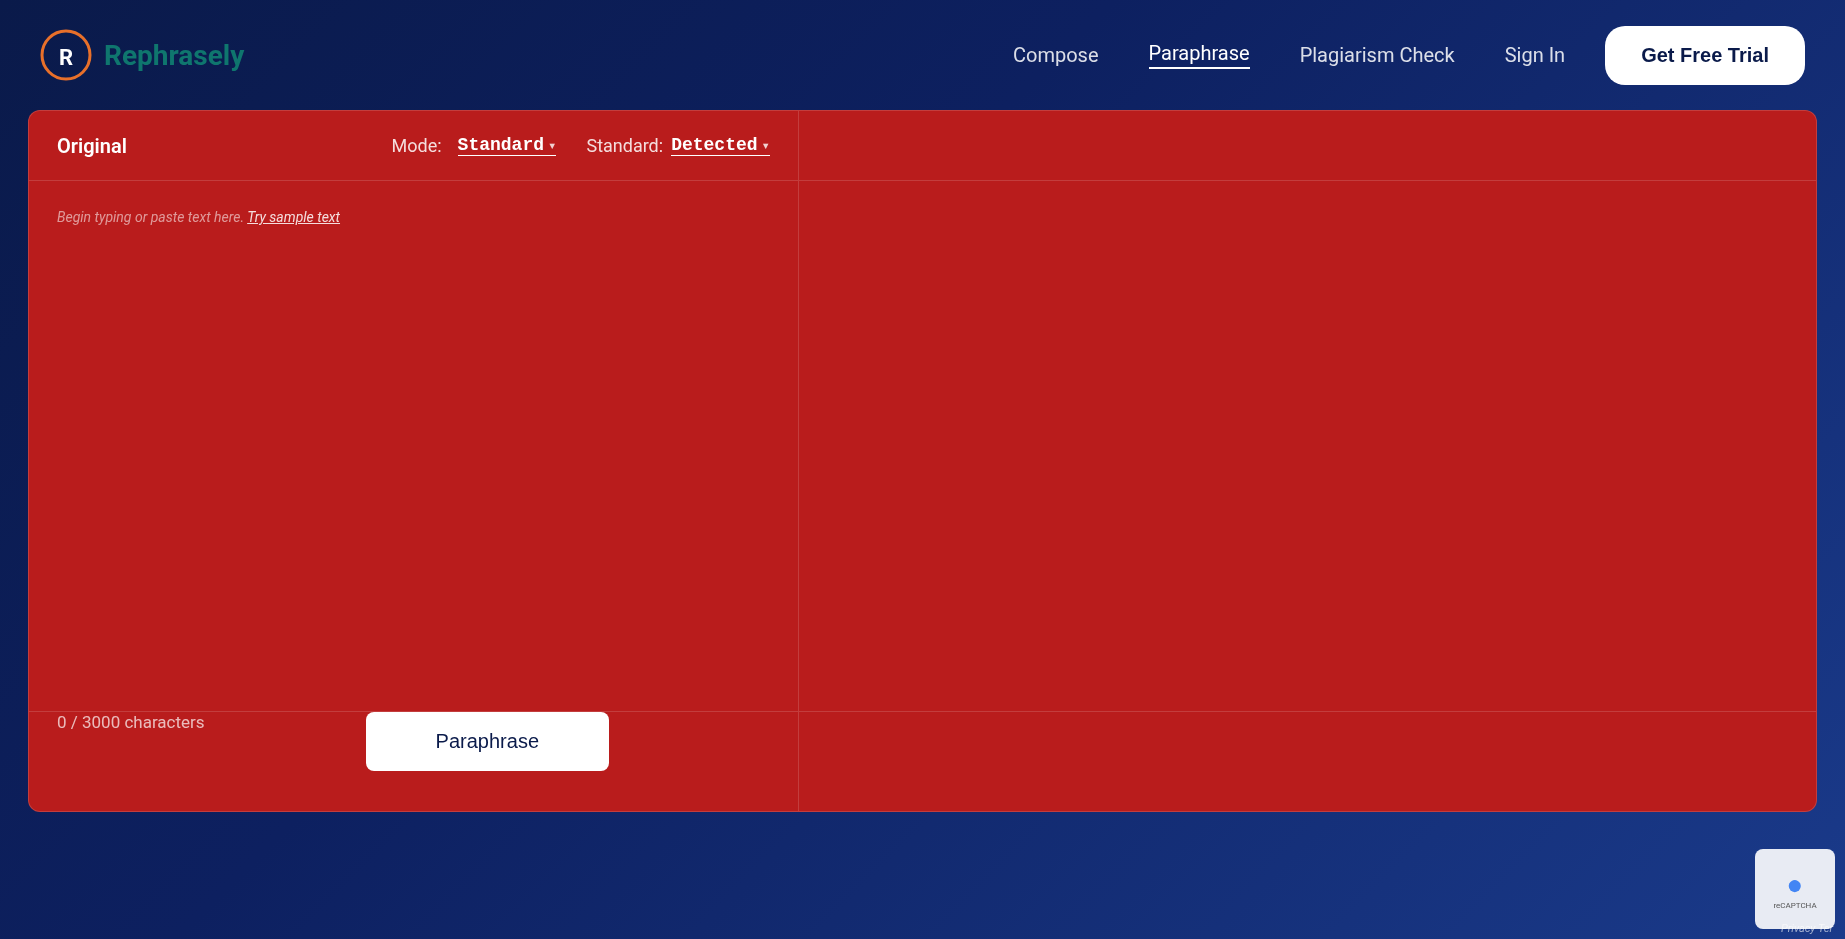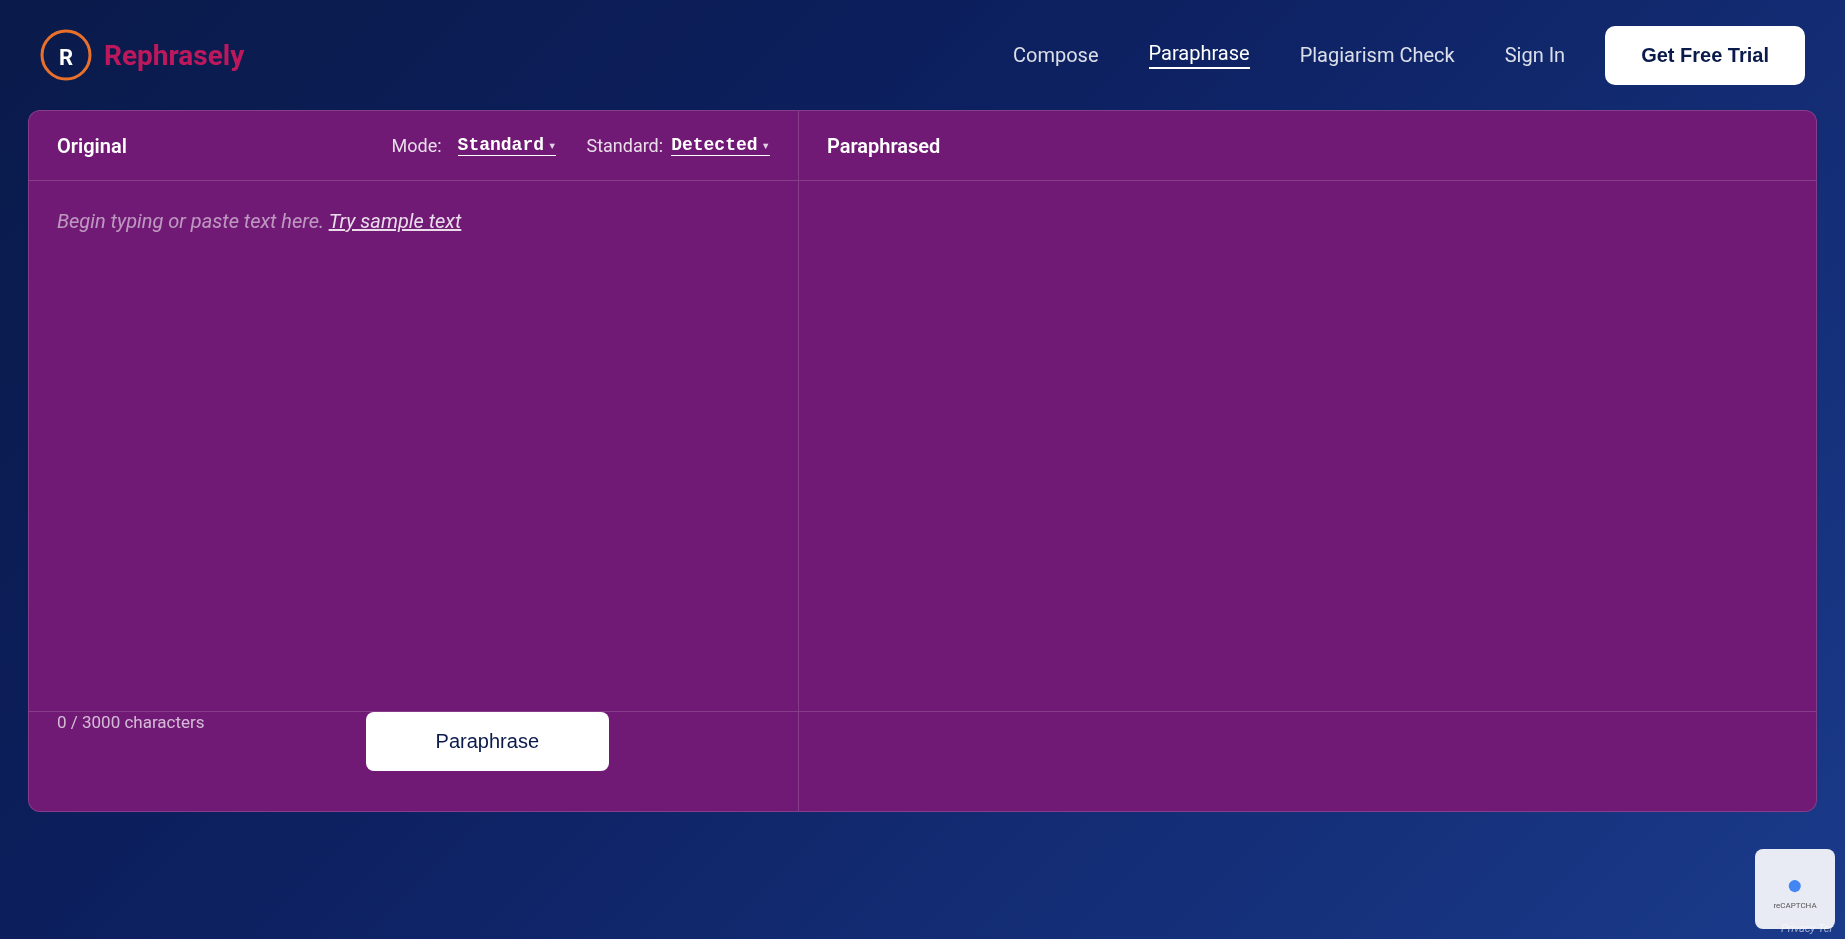--- a/index.html
+++ b/index.html
@@ -32,21 +32,21 @@
       gap: 12px;
       flex: 0 0 auto;
     }
 
     .logo-icon {
       width: 52px;
       height: 52px;
     }
 
     .logo-text {
-      color: #be185d;
+      color: #0f766e;
       font-size: 28px;
       font-weight: 700;
     }
 
     .nav-links {
       display: flex;
       align-items: center;
       gap: 50px;
       margin-left: auto;
       margin-right: 40px;
@@ -63,32 +63,32 @@
     .nav-link.active {
       border-bottom: 2px solid #ffffff;
       opacity: 1;
       padding-bottom: 2px;
     }
 
     .btn-free-trial {
       background: #ffffff;
       color: #0a1a4a;
       border: none;
-      border-radius: 10px;
+      border-radius: 20px;
       padding: 18px 36px;
       font-size: 20px;
       font-weight: 600;
       cursor: pointer;
       white-space: nowrap;
     }
 
     
     .main-container {
       margin: 0 28px;
-      background: #701a75;
+      background: #b91c1c;
       border-radius: 12px;
       border: 1px solid rgba(255,255,255,0.15);
       overflow: hidden;
     }
 
     
     .controls-bar {
       display: flex;
       align-items: center;
       height: 70px;
@@ -169,21 +169,21 @@
 
     .left-editor {
       width: 770px;
       border-right: 1px solid rgba(255,255,255,0.15);
       padding: 28px;
       position: relative;
     }
 
     .placeholder-text {
       color: rgba(255,255,255,0.55);
-      font-size: 20px;
+      font-size: 14px;
       font-style: italic;
     }
 
     .sample-link {
       color: rgba(255,255,255,0.85);
       text-decoration: underline;
       cursor: pointer;
       font-style: italic;
     }
 
@@ -310,23 +310,20 @@
 
       <div class="lang-control">
         <span class="control-label">Standard:</span>
         <span class="control-value">
           <span>Detected</span>
           <span class="chevron-icon">▾</span>
         </span>
       </div>
     </div>
 
-    <div class="right-panel-header">
-      <span class="paraphrased-label">Paraphrased</span>
-    </div>
   </div>
 
   <div class="editor-area">
     <div class="left-editor">
       <p class="placeholder-text">
         <span>Begin typing or paste text here.</span>
         <span class="sample-link">Try sample text</span>
       </p>
     </div>
     <div class="right-editor">

